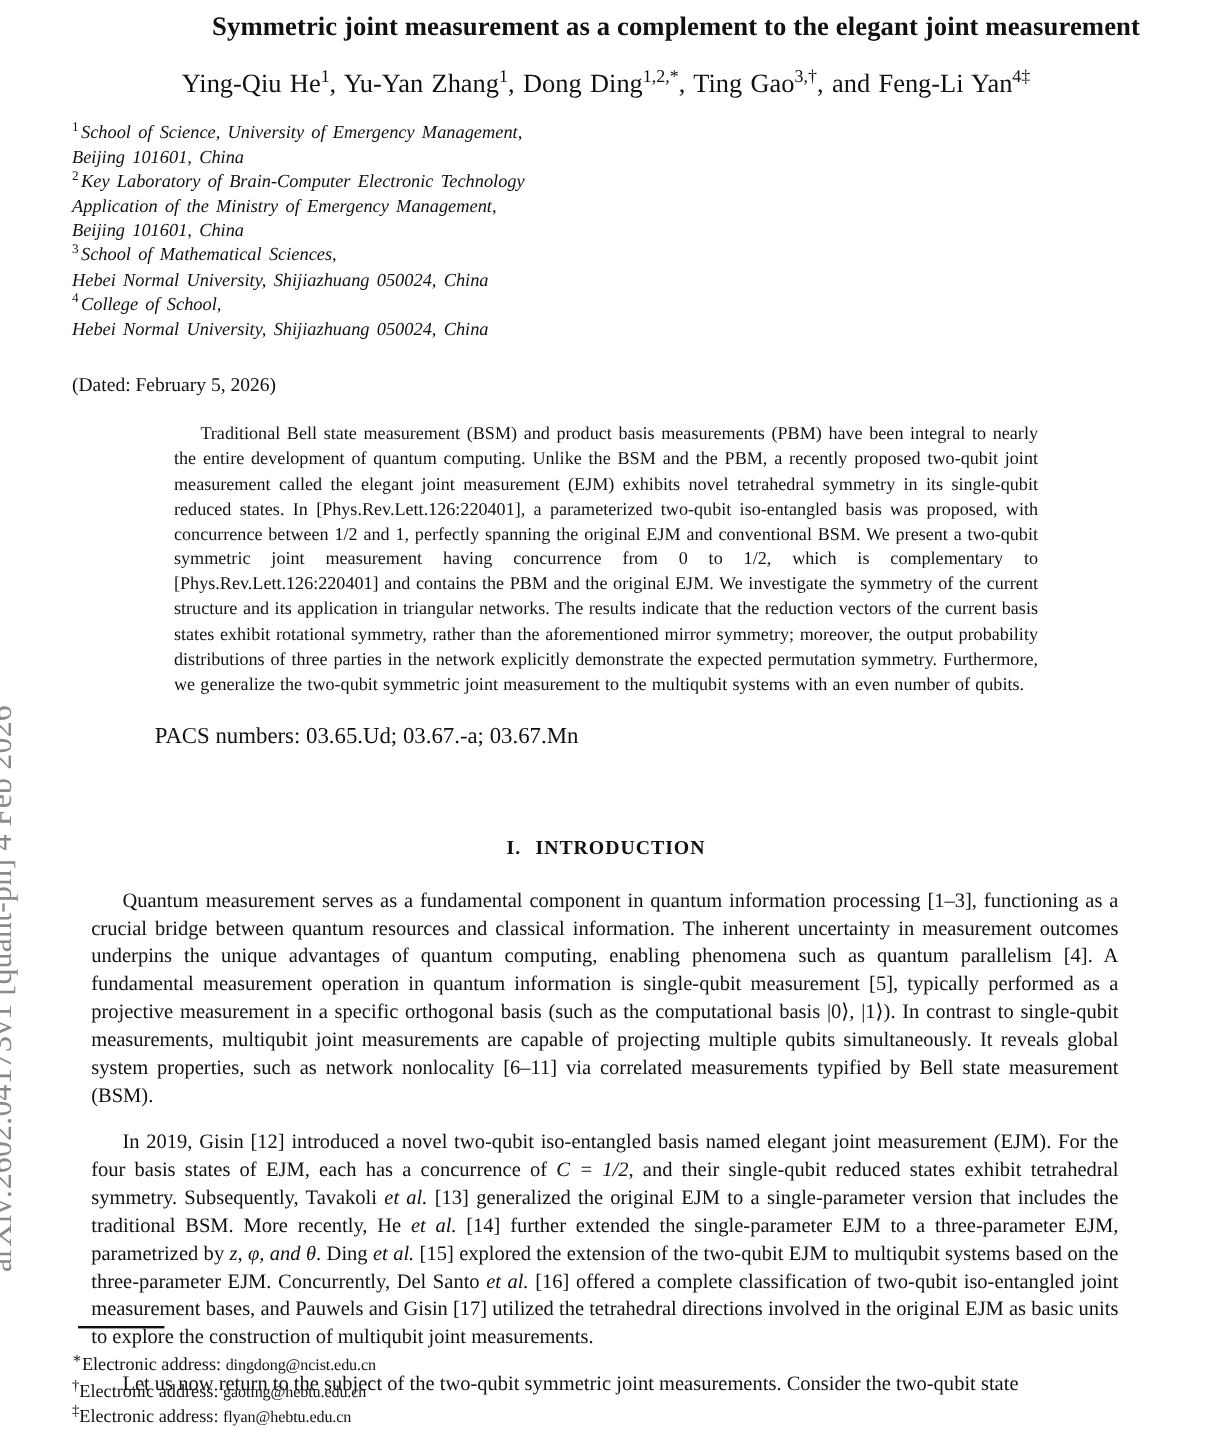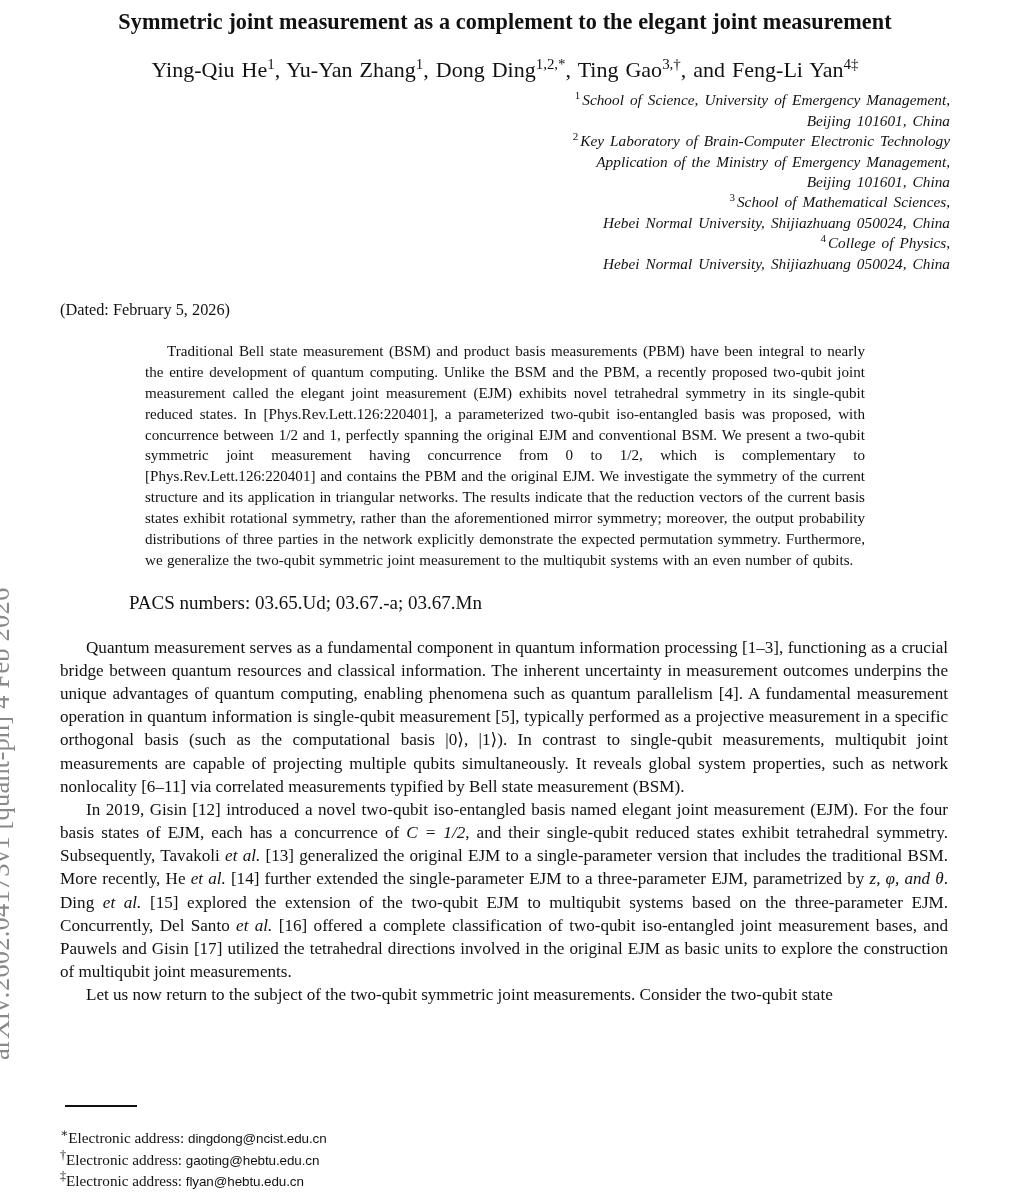--- a/index.html
+++ b/index.html
@@ -44,44 +44,44 @@
     left: 60px;
     top: 0px;
     width: 890px;
     height: 1200px;
   }
 
   
   #title {
     margin: 0;
     padding-top: 8px;
-    text-align: center;
+    text-align: right;
     font-size: 22.2px;
     font-weight: bold;
     letter-spacing: 0.1px;
     line-height: 1.25;
   }
 
   
   #authors {
     text-align: center;
     font-size: 22px;
     margin-top: 20px;
     line-height: 1.3;
     word-spacing: 1.5px;
   }
   sup { font-size: 0.68em; vertical-align: super; line-height: 0; }
 
   
   #affiliations {
-    text-align: right;
+    text-align: left;
     font-style: italic;
     font-size: 15.3px;
     line-height: 1.335;
-    margin-top: 6px;
+    margin-top: 17px;
     word-spacing: 2.2px;
   }
   #affiliations .aff-line { display: block; }
   #affiliations sup {
     font-style: normal;
     font-size: 0.72em;
     padding-right: 2px;
   }
 
   
@@ -121,21 +121,21 @@
 
   
   #body-text {
     margin-top: 22px;
     width: 888px;
     font-size: 17.1px;
     line-height: 1.355;
     text-align: justify;
     text-justify: inter-word;
   }
-  #body-text p { margin: 0; text-indent: 26px; }
+  #body-text p { margin: 16px; text-indent: 26px; }
 
   em.it { font-style: italic; }
 
   
   #footnote-area {
     position: absolute;
     left: 60px;
     bottom: 8px;
     width: 890px;
   }
@@ -146,21 +146,21 @@
     margin-left: 5px;
     margin-bottom: 20px;
   }
   .footnote-line {
     font-size: 15.2px;
     line-height: 1.42;
     white-space: nowrap;
   }
   .footnote-line .fn-mark { font-size: 0.8em; vertical-align: super; line-height: 0; }
   .footnote-line .fn-addr {
-    font-family: Liberation Sans, sans-serif;
+    font-family: Liberation Serif, serif;
     font-size: 0.885em;
     letter-spacing: -0.1px;
     margin-top: 28px;
   }
 </style>
 </head>
 <body>
 
 <div id="arxiv-stamp">
   <div class="stamp-text">arXiv:2602.04173v1  [quant-ph]  4 Feb 2026</div>
@@ -173,32 +173,35 @@
   <div id="authors"><span>Ying-Qiu He</span><sup>1</sup>, <span>Yu-Yan Zhang</span><sup>1</sup>, <span>Dong Ding</span><sup>1,2,*</sup>, <span>Ting Gao</span><sup>3,†</sup>, and <span>Feng-Li Yan</span><sup>4‡</sup></div>
 
   <div id="affiliations">
       <span class="aff-line"><sup>1</sup><span>School of Science, University of Emergency Management,</span></span>
       <span class="aff-line"><span>Beijing 101601, China</span></span>
       <span class="aff-line"><sup>2</sup><span>Key Laboratory of Brain-Computer Electronic Technology</span></span>
       <span class="aff-line"><span>Application of the Ministry of Emergency Management,</span></span>
       <span class="aff-line"><span>Beijing 101601, China</span></span>
       <span class="aff-line"><sup>3</sup><span>School of Mathematical Sciences,</span></span>
       <span class="aff-line"><span>Hebei Normal University, Shijiazhuang 050024, China</span></span>
-      <span class="aff-line"><sup>4</sup><span>College of Physics,</span></span>
+      <span class="aff-line"><sup>4</sup><span>College of School,</span></span>
       <span class="aff-line"><span>Hebei Normal University, Shijiazhuang 050024, China</span></span>
     </div>
 
   <div id="date-line">(Dated: February 5, 2026)</div>
 
   <div id="abstract">
     <p>Traditional Bell state measurement (BSM) and product basis measurements (PBM) have been integral to nearly the entire development of quantum computing. Unlike the BSM and the PBM, a recently proposed two-qubit joint measurement called the elegant joint measurement (EJM) exhibits novel tetrahedral symmetry in its single-qubit reduced states. In [Phys.Rev.Lett.126:220401], a parameterized two-qubit iso-entangled basis was proposed, with concurrence between 1/2 and 1, perfectly spanning the original EJM and conventional BSM. We present a two-qubit symmetric joint measurement having concurrence from 0 to 1/2, which is complementary to [Phys.Rev.Lett.126:220401] and contains the PBM and the original EJM. We investigate the symmetry of the current structure and its application in triangular networks. The results indicate that the reduction vectors of the current basis states exhibit rotational symmetry, rather than the aforementioned mirror symmetry; moreover, the output probability distributions of three parties in the network explicitly demonstrate the expected permutation symmetry. Furthermore, we generalize the two-qubit symmetric joint measurement to the multiqubit systems with an even number of qubits.</p>
   </div>
 
   <div id="pacs">PACS numbers: 03.65.Ud; 03.67.-a; 03.67.Mn</div>
 
+  <div id="section-intro">
+    <span class="sec-num">I.</span><span>INTRODUCTION</span>
+  </div>
 
   <div id="body-text">
       <p>Quantum measurement serves as a fundamental component in quantum information processing [1–3], functioning as a crucial bridge between quantum resources and classical information. The inherent uncertainty in measurement outcomes underpins the unique advantages of quantum computing, enabling phenomena such as quantum parallelism [4]. A fundamental measurement operation in quantum information is single-qubit measurement [5], typically performed as a projective measurement in a specific orthogonal basis (such as the computational basis |0⟩, |1⟩). In contrast to single-qubit measurements, multiqubit joint measurements are capable of projecting multiple qubits simultaneously. It reveals global system properties, such as network nonlocality [6–11] via correlated measurements typified by Bell state measurement (BSM).</p>
       <p>In 2019, Gisin [12] introduced a novel two-qubit iso-entangled basis named elegant joint measurement (EJM). For the four basis states of EJM, each has a concurrence of <em class="it">C = 1/2</em>, and their single-qubit reduced states exhibit tetrahedral symmetry. Subsequently, Tavakoli <em class="it">et al.</em> [13] generalized the original EJM to a single-parameter version that includes the traditional BSM. More recently, He <em class="it">et al.</em> [14] further extended the single-parameter EJM to a three-parameter EJM, parametrized by <em class="it">z, φ, and θ</em>. Ding <em class="it">et al.</em> [15] explored the extension of the two-qubit EJM to multiqubit systems based on the three-parameter EJM. Concurrently, Del Santo <em class="it">et al.</em> [16] offered a complete classification of two-qubit iso-entangled joint measurement bases, and Pauwels and Gisin [17] utilized the tetrahedral directions involved in the original EJM as basic units to explore the construction of multiqubit joint measurements.</p>
       <p>Let us now return to the subject of the two-qubit symmetric joint measurements. Consider the two-qubit state</p>
     </div>
 
 </div>
 
 <div id="footnote-area">

